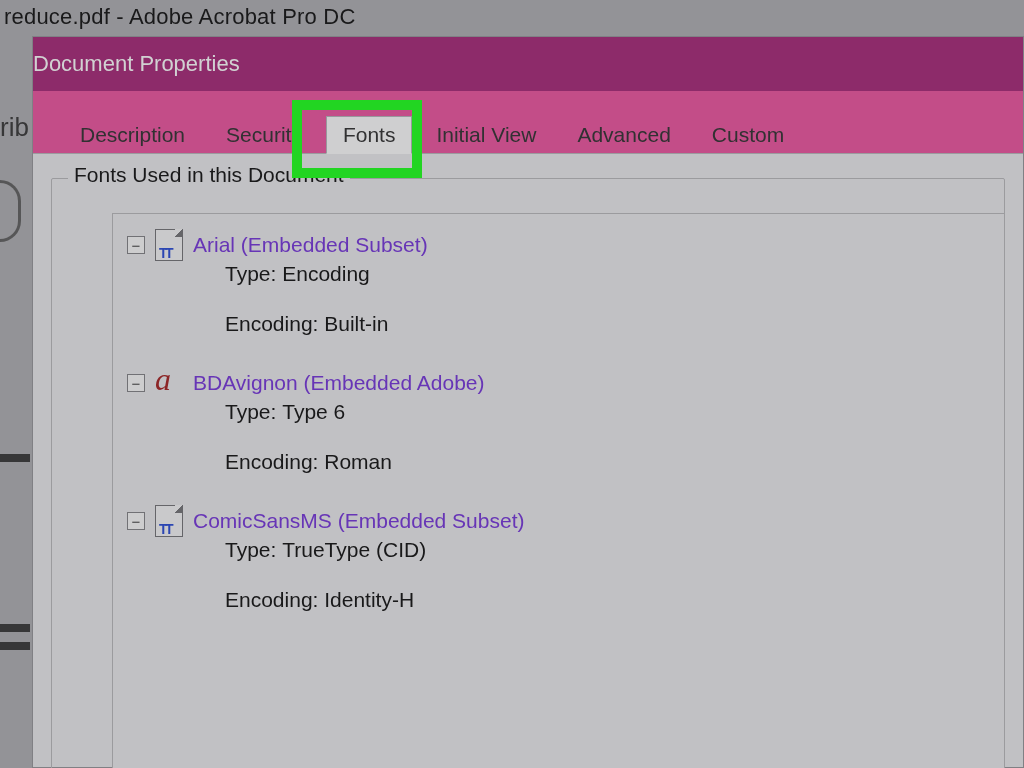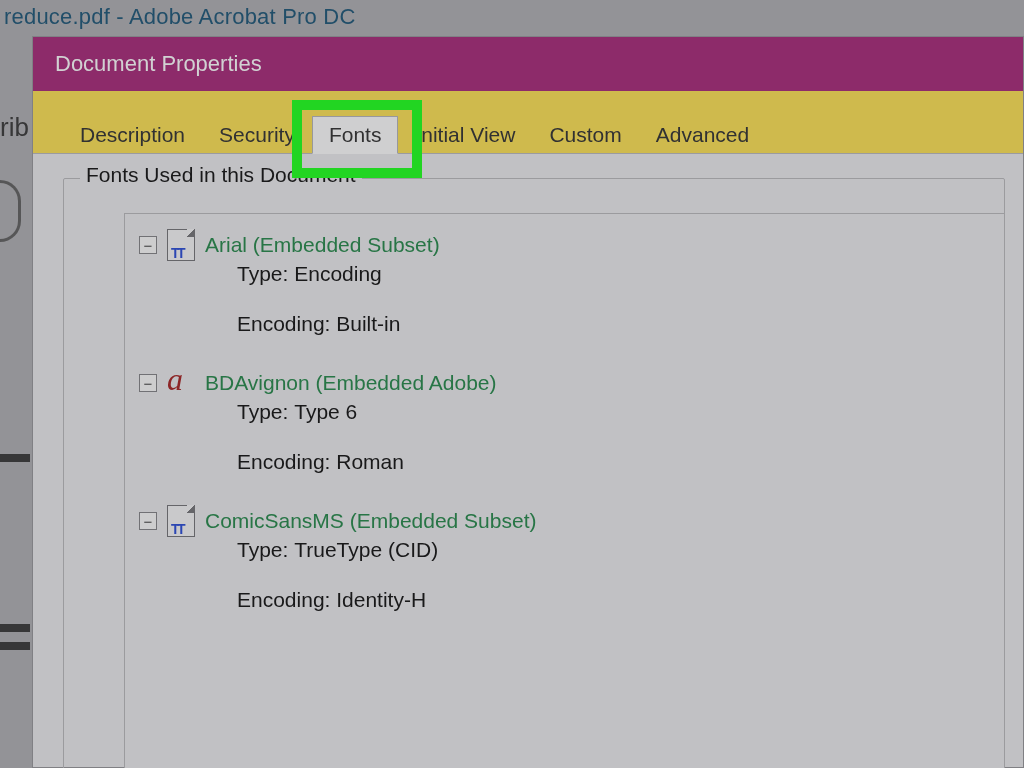--- a/index.html
+++ b/index.html
@@ -11,21 +11,21 @@
     font-family: "Segoe UI", Arial, sans-serif;
     font-size: 21px;
     color: #000;
     background: #a9a9ad;
   }
   
   .bg-title {
     position: absolute;
     top: 4px;
     left: 0;
-    color: #0c4a6e;
+    color: #000000;
     font-size: 22px;
     padding-left: 4px;
     letter-spacing: 0.2px;
   }
   .bg-fragment-rib {
     position: absolute;
     left: 0; top: 112px;
     color: #2a2a2a;
     font-size: 26px;
   }
@@ -69,52 +69,50 @@
     display: flex;
     flex-direction: column;
     z-index: 10;
   }
   .titlebar {
     background: #a11a6f;
     color: #fff;
     height: 54px;
     display: flex;
     align-items: center;
-    padding-left: 22px;
     font-size: 22px;
   }
   .tabstrip {
     display: flex;
     align-items: flex-end;
     height: 52px;
     padding-left: 30px;
     border-bottom: 1px solid #b5b5b8;
-    background: #fde047;
-    gap: 0;
+    background: #ec4899;
+    gap: 7px;
     padding-top: 10px;
   }
   .tab {
     padding: 6px 16px 6px 16px;
     color: #222;
     position: relative;
     top: 1px;
     border: 1px solid transparent;
     cursor: pointer;
   }
   .tab.active {
     background: #fdfdfd;
     border: 1px solid #b0b0b4;
     border-bottom: 1px solid #fdfdfd;
     z-index: 60;
   }
   .tabbody {
     flex: 1;
     position: relative;
     padding: 10px 18px 0 18px;
-    margin-left: 12px;
   }
   .groupbox {
     border: 1px solid #b5b5b8;
     border-radius: 2px;
     margin-top: 14px;
     position: relative;
     height: 100%;
   }
   .grouplabel {
     position: absolute;
@@ -188,21 +186,21 @@
     content: "a";
     font-family: "Brush Script MT","Segoe Script",cursive;
     font-style: italic;
     color: #a01212;
     font-size: 32px;
     line-height: 26px;
     position: absolute;
     left: 0; top: -2px;
   }
   .fontname {
-    color: #15803d;
+    color: #6d28d9;
   }
   .detail {
     margin-left: 98px;
     height: 50px;
     display: flex;
     align-items: flex-start;
   }
   .detail .lbl {
     display: inline;
   }
@@ -227,22 +225,22 @@
 <div class="dialog">
   <div class="titlebar">
     <span>Document Properties</span>
   </div>
 
   <div class="tabstrip">
     <div class="tab">Description</div>
     <div class="tab">Security</div>
     <div class="tab active" id="fonts-tab">Fonts</div>
     <div class="tab">Initial View</div>
+    <div class="tab">Advanced</div>
     <div class="tab">Custom</div>
-    <div class="tab">Advanced</div>
   </div>
 
   <div class="tabbody">
     <div class="groupbox">
       <div class="grouplabel">Fonts Used in this Document</div>
 
       <div class="treepanel">
 
         <div class="font-node">
           <div class="node-row">

